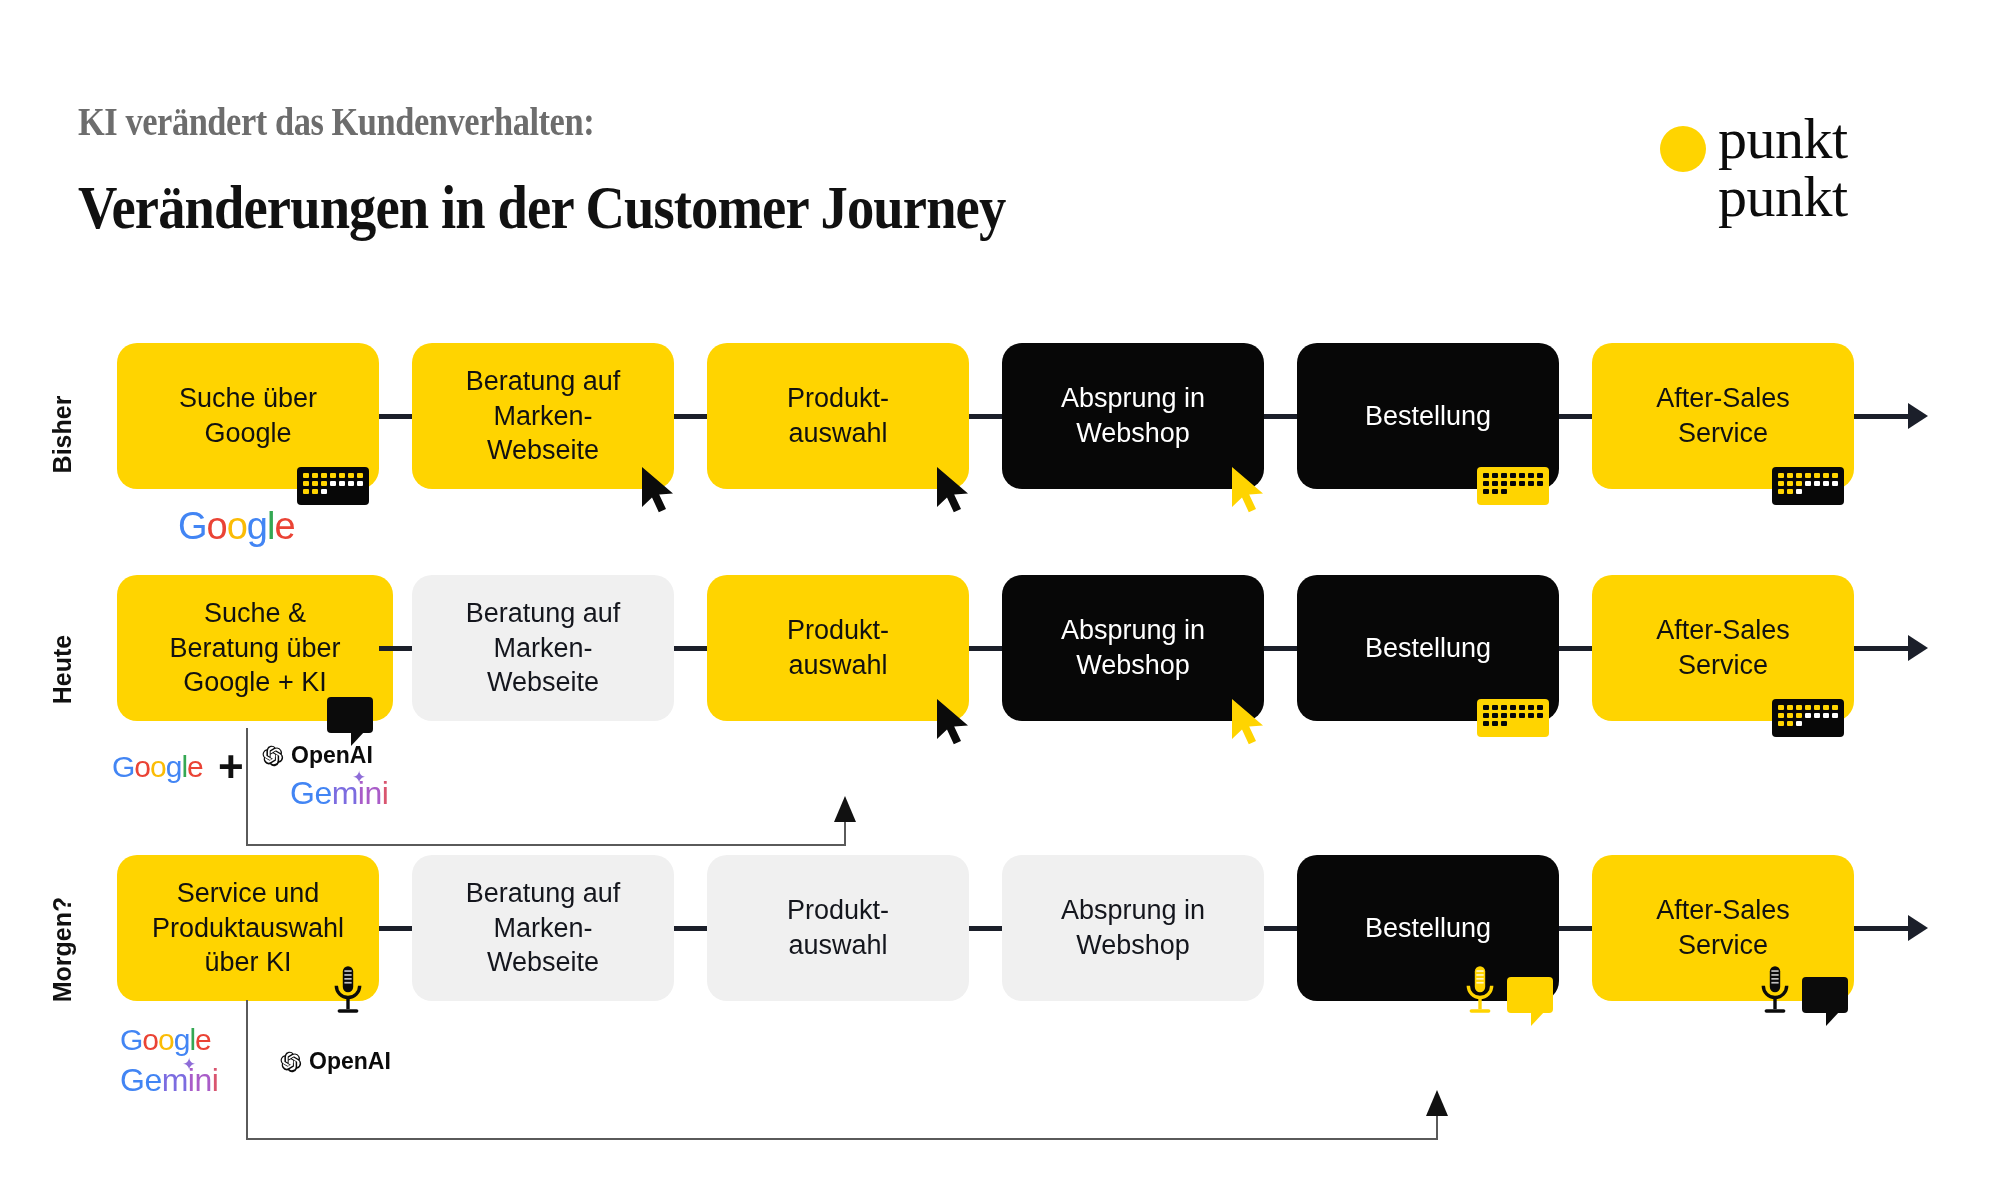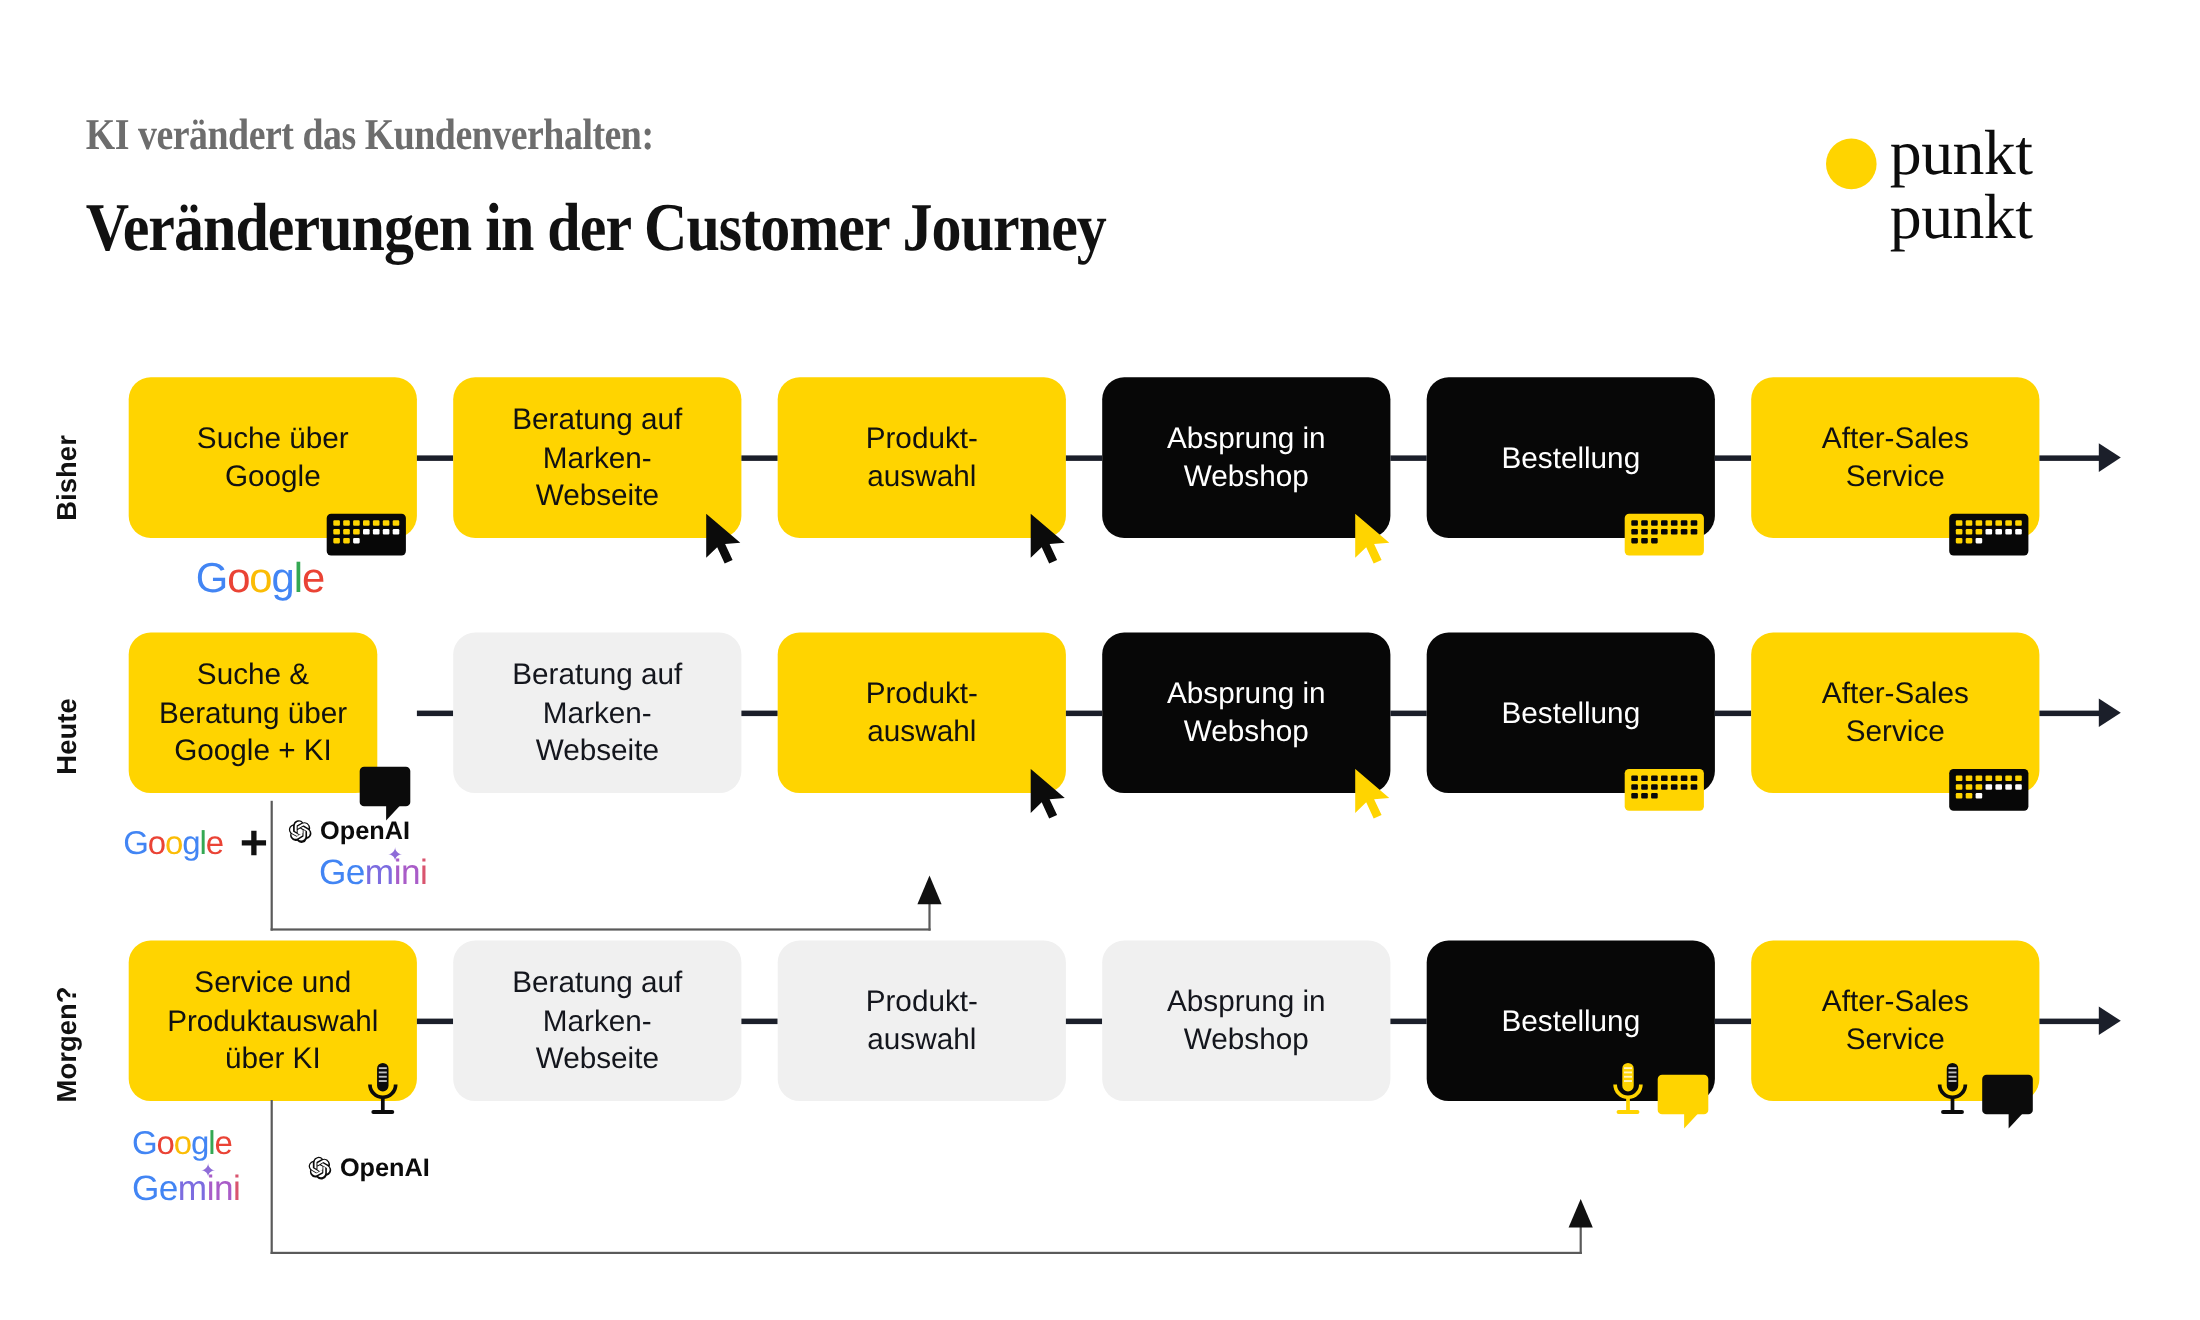--- a/index.html
+++ b/index.html
@@ -242,21 +242,21 @@
           <div class="k" style="background: rgb(255, 255, 255);"></div>
           <div class="k" style="background: rgb(255, 212, 0);"></div>
           <div class="k" style="background: rgb(255, 212, 0);"></div>
           <div class="k" style="background: rgb(255, 255, 255);"></div>
           <div class="k" style="grid-column: 2 / span 4; background: rgb(255, 255, 255);"></div>
           <div class="k" style="background: rgb(255, 255, 255);"></div>
           <div class="k" style="background: rgb(255, 255, 255);"></div>
           <div class="k" style="background: rgb(255, 255, 255);"></div>
         </div>
       </div>
-      <div class="box yellow" style="left: 117px; top: 575px; width: 226px; height: 146px;">
+      <div class="box yellow" style="left: 117px; top: 575px; width: 276px; height: 146px;">
         <div style="white-space: pre-line;">Suche &amp;
 Beratung über
 Google + KI</div>
       </div>
       <div class="conn" style="left: 379px; top: 646px; width: 33px;"></div>
       <div class="icon" style="left: 327px; top: 697px;">
         <div class="bubble" style="position: relative; width: 46px; height: 36px; background: rgb(11, 11, 11); color: rgb(11, 11, 11);"></div>
       </div>
       <div class="box grey" style="left: 412px; top: 575px; width: 262px; height: 146px;">
         <div style="white-space: pre-line;">Beratung auf

